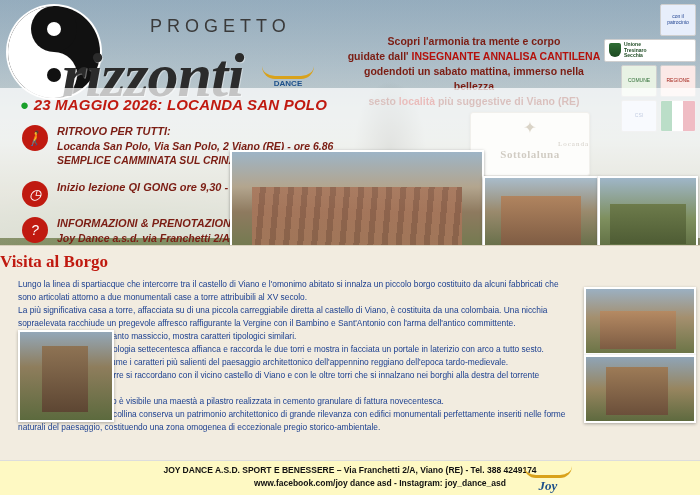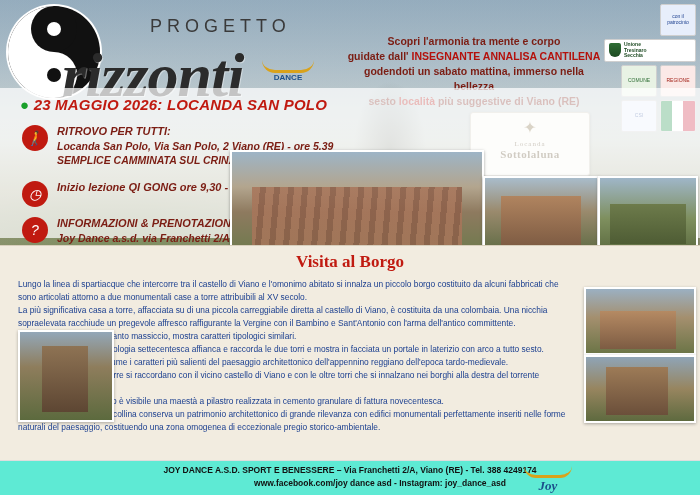--- a/index.html
+++ b/index.html
@@ -48,21 +48,21 @@
     position:absolute; left:150px; top:16px;
     font-family:Liberation Sans, sans-serif; font-size:18px; letter-spacing:5px; color:#3a3a3a;
   }
   .brand-orizzonti {
     position:absolute; left:62px; top:40px;
     font-family:"Liberation Serif", serif; font-style:italic; font-weight:bold;
     font-size:62px; color:#2b2b2b; letter-spacing:-1px;
     text-shadow:1px 1px 0 rgba(255,255,255,.4);
   }
   .dance-logo {
-    position:absolute; left:258px; top:60px; width:60px; height:28px;
+    position:absolute; left:258px; top:66px; width:60px; height:28px;
     font-size:8px; color:#1b4f8a; font-weight:bold; text-align:center; line-height:1.1;
   }
   .dance-logo .swoosh {
     display:block; width:52px; height:10px; margin:0 auto 1px auto;
     border-bottom:3px solid #d9a21b; border-radius:0 0 26px 26px;
   }
 
   
   .headline {
     position:absolute; left:345px; top:6px; width:258px;
@@ -87,21 +87,21 @@
   .sp-blue { background:#e7eefb; color:#1b3f8f; }
 
   
   .locanda-stamp {
     position:absolute; left:470px; top:112px; width:118px; height:62px;
     background:#f7f6f0; border:1px solid #cdc9bb; border-radius:3px;
     text-align:center; font-family:"Liberation Serif", serif; color:#5a4a2a;
     box-shadow:0 1px 3px rgba(0,0,0,.25);
   }
   .locanda-stamp .ls-mark { font-size:16px; line-height:1; margin-top:7px; color:#7a6436; }
-  .locanda-stamp .ls-t1 { font-size:7px; letter-spacing:1px; margin-top:4px; }
+  .locanda-stamp .ls-t1 { font-size:7px; letter-spacing:1px; margin-top:4px;text-align:right; }
   .locanda-stamp .ls-t2 { font-size:11px; font-weight:bold; letter-spacing:.5px; }
 
   
   .infoband {
     position:absolute; left:0; top:88px; width:700px; height:150px;
     background:rgba(255,255,255,0.72);
     font-style:italic;
   }
   .band-date {
     position:absolute; left:20px; top:8px; font-size:15px; font-weight:bold; color:#c01a10;
@@ -139,21 +139,21 @@
   .ph3:after{ content:""; position:absolute; left:10px; top:26px; width:76px; height:40px;
     background:linear-gradient(#6d7b4b,#4e5c34); }
 
   
   .body-sec {
     position:absolute; left:0; top:245px; width:700px; height:215px;
     background:#f2ece0;
     border-top:1px solid #d8cfbc;
   }
   .sec-title {
-    position:absolute; left:0; top:6px; width:700px; text-align:center;
+    position:absolute; left:0; top:6px; width:700px; text-align:left;
     font-family:"Liberation Serif", serif; font-size:17px; font-weight:bold; color:#c01a10;
   }
   .sec-text {
     position:absolute; left:18px; top:32px; width:560px;
     font-size:8.4px; line-height:1.55; color:#1b3f8f; text-align:left;
   }
   .sec-text p { margin:0 0 0 0; }
 
   .thumb { position:absolute; border:2px solid #fff; box-shadow:0 1px 3px rgba(0,0,0,.3); overflow:hidden; }
   .tb1 { left:584px; top:287px; width:108px; height:64px;
@@ -162,21 +162,21 @@
   .tb2 { left:584px; top:355px; width:108px; height:64px;
     background:linear-gradient(to bottom,#8fa4b6 0%, #97855f 50%, #5e6a3f 100%); }
   .tb2:after{ content:""; position:absolute; left:20px; top:10px; width:62px; height:48px; background:linear-gradient(#9d7b57,#6b4f3a); }
   .tb3 { left:18px; top:330px; width:92px; height:88px;
     background:linear-gradient(to bottom,#93a7b8 0%, #8e7d5c 40%, #5c6a3e 100%); }
   .tb3:after{ content:""; position:absolute; left:22px; top:14px; width:46px; height:66px; background:linear-gradient(#8e7354,#5d4633); }
 
   
   .footer {
     position:absolute; left:0; top:460px; width:700px; height:35px;
-    background:#5eead4; border-top:1px solid #ddd;
+    background:#fef9c3; border-top:1px solid #ddd;
   }
   .footer .f1 {
     position:absolute; left:0; top:4px; width:700px; text-align:center;
     font-size:8.5px; font-weight:bold; color:#111;
   }
   .footer .f2 {
     position:absolute; left:0; top:17px; width:700px; text-align:center;
     font-size:8.5px; font-weight:bold; color:#111;padding-left:30px;
   }
   .footer-logo {
@@ -260,21 +260,21 @@
   <div class="infoband">
     <div class="band-date">
       <span class="bullet">●</span>
       <span>23 MAGGIO 2026: LOCANDA SAN POLO</span>
     </div>
 
     <div class="row r1">
       <div class="circ">🚶</div>
       <div class="rtxt">
         <div class="t1">RITROVO PER TUTTI:</div>
-        <div>Locanda San Polo, Via San Polo, 2 Viano (RE)  -  ore 5,39</div>
+        <div>Locanda San Polo, Via San Polo, 2 Viano (RE)  -  ore 6,86</div>
         <div>SEMPLICE CAMMINATA SUL CRINALE DIREZIONE CASTELLO DI VIANO</div>
       </div>
     </div>
 
     <div class="row r2">
       <div class="circ">◷</div>
       <div class="rtxt">
         <div class="t1">Inizio lezione QI GONG ore 9,30 - Durata lezione 60 minuti</div>
       </div>
     </div>

